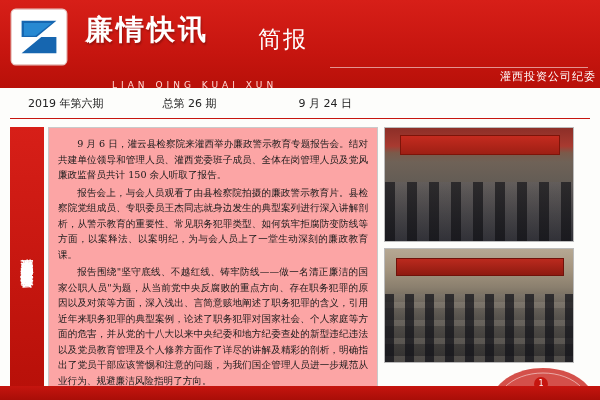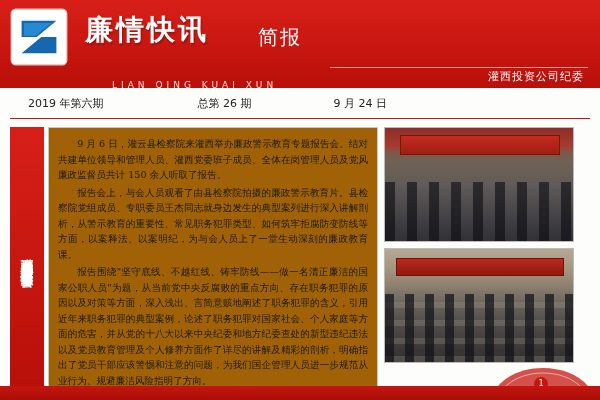--- a/index.html
+++ b/index.html
@@ -54,21 +54,21 @@
     color: #ffffff;
     letter-spacing: 3px;
     text-shadow: 1px 2px 2px rgba(0,0,0,0.25);
     line-height: 48px;
   }
   .masthead .title-sub {
     position: absolute;
     left: 258px;
     top: 24px;
     font-family: Liberation Mono, monospace;
-    font-size: 20px;
+    font-size: 23px;
     color: #ffffff;
     letter-spacing: 2px;
   }
   .masthead .pinyin {
     position: absolute;
     left: 112px;
     top: 80px;
     font-size: 9px;
     color: #ffd9d4;
     letter-spacing: 4px;
@@ -76,21 +76,21 @@
   .masthead .rule {
     position: absolute;
     left: 330px;
     bottom: 20px;
     width: 258px;
     height: 1px;
     background: rgba(255,255,255,0.55);
   }
   .masthead .org {
     position: absolute;
-    right: 16px;
+    right: 4px;
     bottom: 4px;
     font-size: 11px;
     color: #ffffff;
     letter-spacing: 1px;
   }
 
   
   .issuebar {
     position: relative;
     height: 30px;
@@ -98,21 +98,21 @@
     margin: 0 10px;
     display: flex;
     align-items: center;
     font-size: 11px;
     color: #222;
   }
   .issuebar .cell {
     padding: 0 6px;
   }
   .issuebar .c1 { margin-left: 12px; }
-  .issuebar .c2 { margin-left: 82px; }
+  .issuebar .c2 { margin-left: 47px; }
   .issuebar .c3 { margin-left: 70px; }
 
   
   .body-wrap {
     position: relative;
     display: flex;
     padding: 8px 10px 0 10px;
     height: 268px;
     box-sizing: border-box;
   }
@@ -139,21 +139,21 @@
     writing-mode: vertical-rl;
     text-orientation: upright;
     display: block;
     height: 100%;
   }
 
   
   .article {
     flex: 1;
     border: 1px solid #c9c9c9;
-    background: #a16207;
+    background: #fca5a5;
     padding: 8px 9px;
     box-sizing: border-box;
     font-family: "DejaVu Serif", "Liberation Serif", serif;
     font-size: 9.6px;
     line-height: 15.5px;
     color: #1a1a1a;
     text-align: justify;
     margin-right: 6px;
     max-width: 330px;
   }

